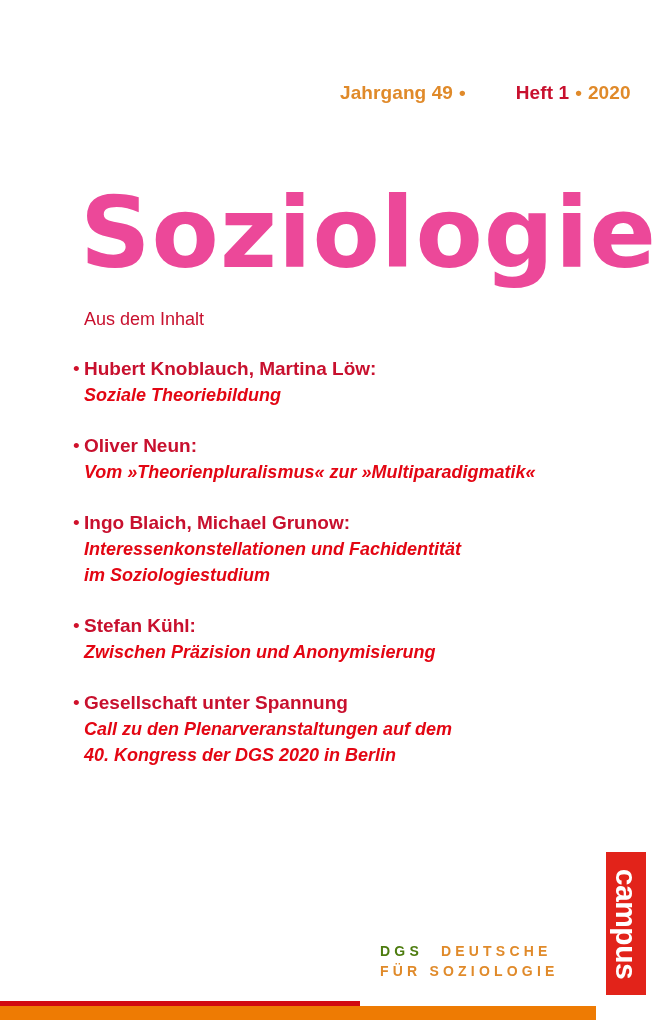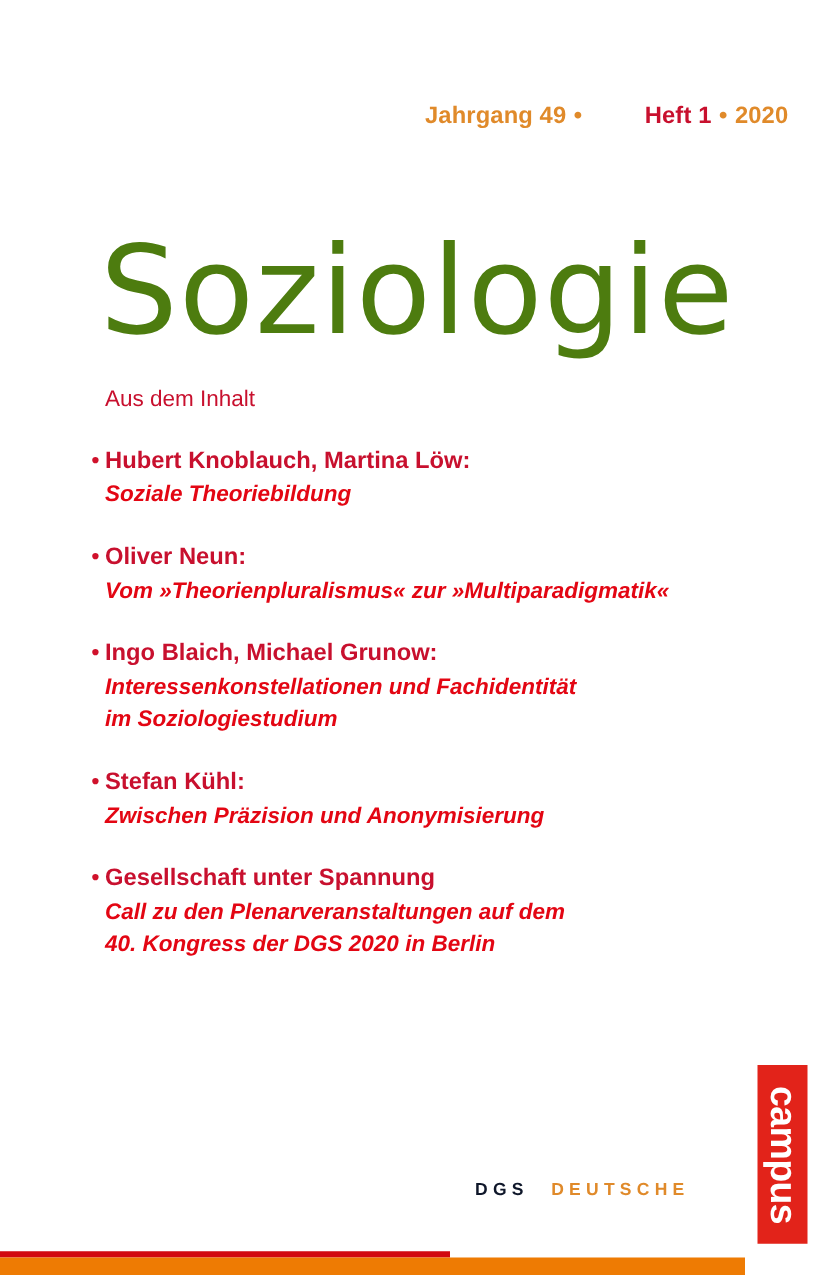--- a/index.html
+++ b/index.html
@@ -25,25 +25,25 @@
       font-family: "Liberation Sans", sans-serif;
     }
     .issue-line .orange { color: #e08a2a; margin-top: 31px; }
     .issue-line .red { color: #c8102e; margin-left: 44px; }
     .issue-line .sep { color: #e08a2a; margin: 0 6px; }
     .title {
       position: absolute;
       left: 80px;
       top: 118px;
       font-size: 98px;
-      color: #4d7c0f;
+      color: #ec4899;
       line-height: 1;
       letter-spacing: 1px;
       font-family: "DejaVu Sans", sans-serif;
-      font-weight: normal;
+      font-weight: bold;
       text-align: right;
     }
     .toc-heading {
       position: absolute;
       left: 84px;
       top: 309px;
       font-size: 18px;
       color: #c8102e;
       font-weight: normal;
       font-family: "Liberation Sans", sans-serif;
@@ -87,21 +87,21 @@
       position: absolute;
       left: 380px;
       top: 942px;
       font-family: "Liberation Sans", sans-serif;
       font-weight: bold;
       font-size: 14px;
       letter-spacing: 4.2px;
       line-height: 19.5px;
       color: #e08a2a;
     }
-    .dgs .dgs-abbr { color: #0f172a; margin-right: 18px; }
+    .dgs .dgs-abbr { color: #4d7c0f; margin-right: 18px; }
     .campus-logo {
       position: absolute;
       left: 606px;
       top: 852px;
       width: 40px;
       height: 143px;
       background: #e2231a;
       display: flex;
       align-items: center;
       justify-content: center;
@@ -169,20 +169,21 @@
   <div class="toc-item">
     <span class="bullet">•</span>
     <span class="author">Gesellschaft unter Spannung</span>
     <span class="article">Call zu den Plenarveranstaltungen auf dem</span>
     <span class="article">40. Kongress der DGS 2020 in Berlin</span>
   </div>
 </div>
 
 <div class="dgs">
   <div><span class="dgs-abbr">DGS</span><span>DEUTSCHE</span></div>
+  <div>FÜR SOZIOLOGIE</div>
 </div>
 
 <div class="campus-logo">
   <span>campus</span>
 </div>
 
 <div class="red-line"></div>
 <div class="orange-bar"></div>
 
 </body></html>

